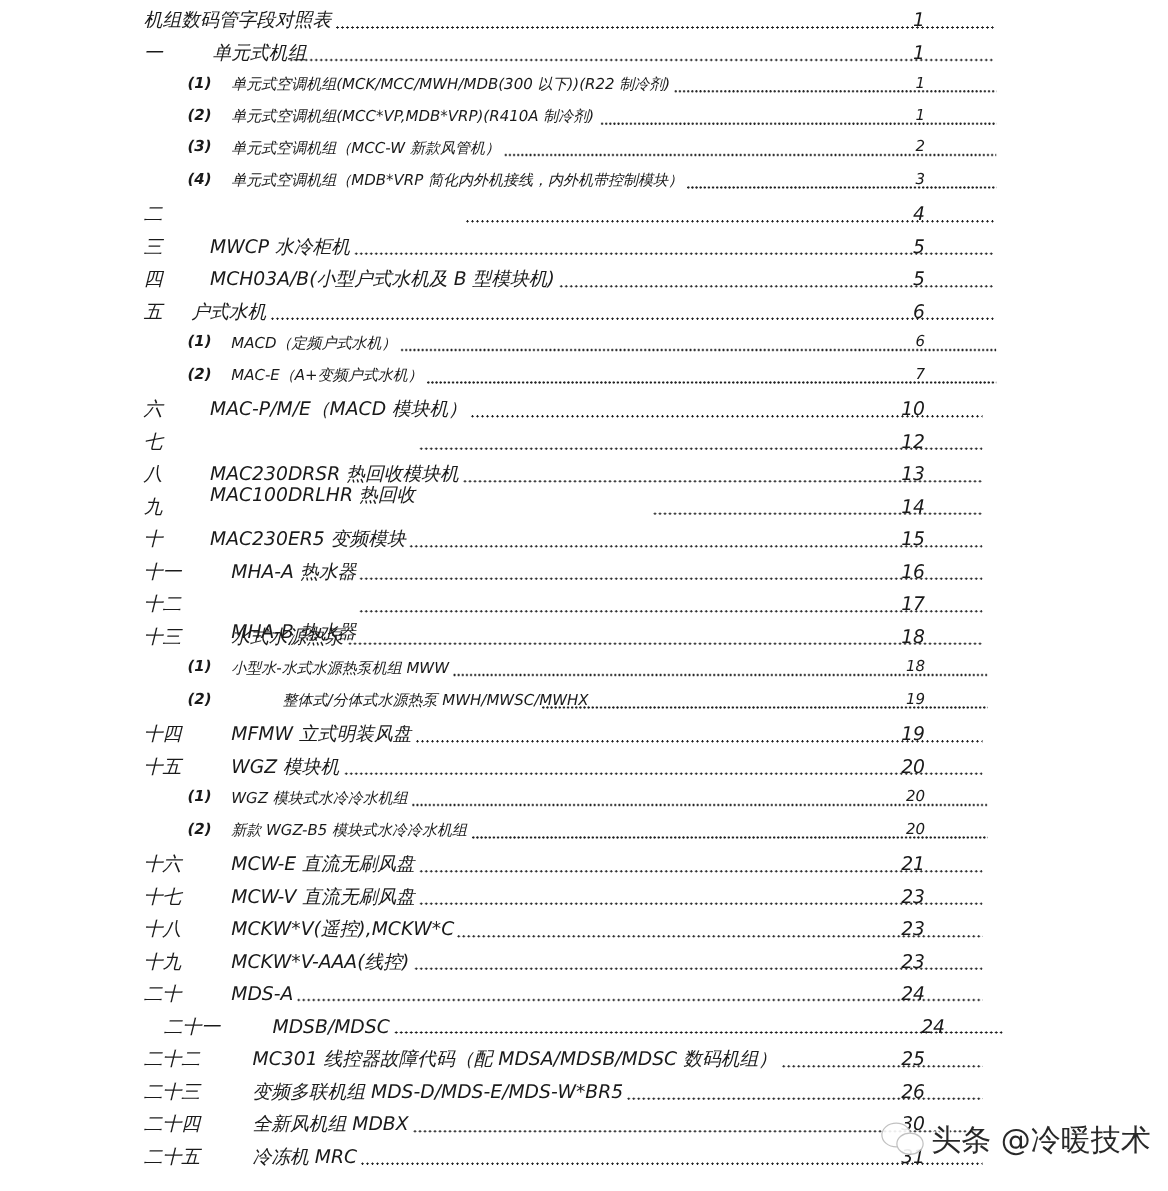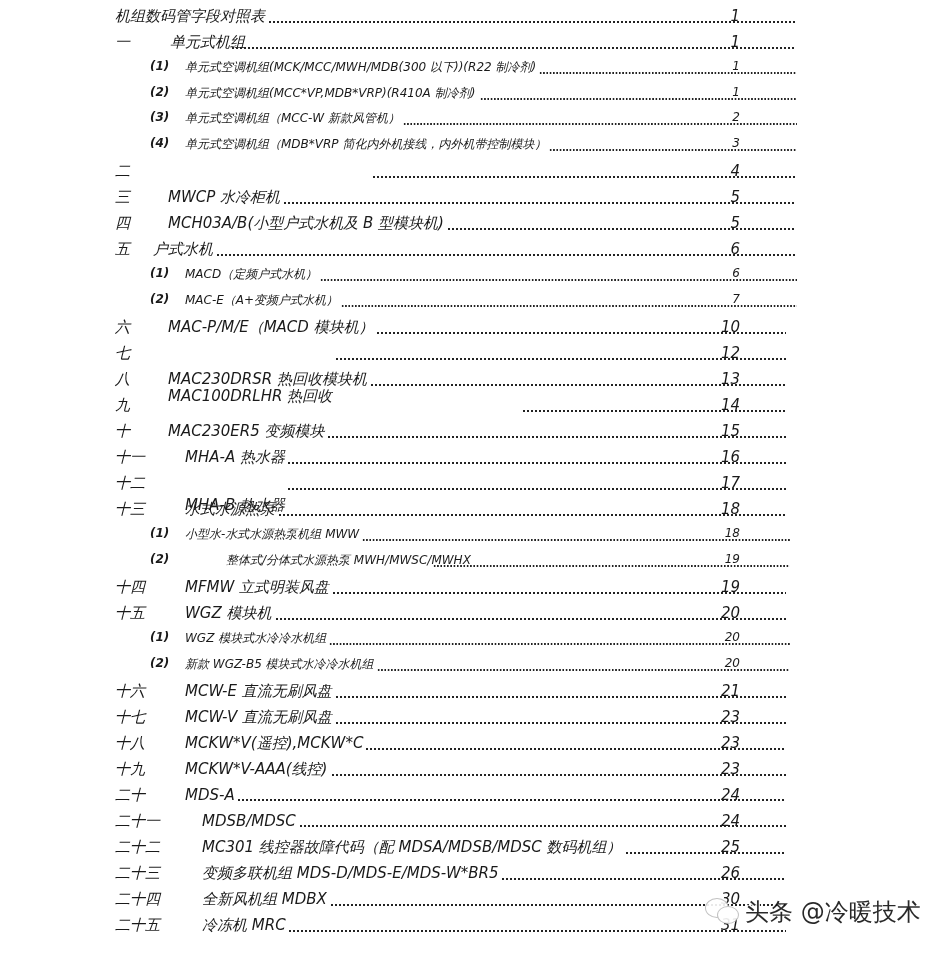--- a/index.html
+++ b/index.html
@@ -225,21 +225,21 @@
       <span class="title" style="left: 172px;">MCKW*V-AAA(线控)</span>
       <span class="leader" style="left: 318px; width: 455px; top: 13.75px;"></span>
       <span class="page">23</span>
     </div>
     <div class="row l1" style="top: 786px;">
       <span class="num">二十</span>
       <span class="title" style="left: 172px;">MDS-A</span>
       <span class="leader" style="left: 224px; width: 549px; top: 12.75px;"></span>
       <span class="page">24</span>
     </div>
-    <div class="row l1" style="top: 812px;">
+    <div class="row l1" style="top: 812px; margin-left: 16px;">
       <span class="num">二十一</span>
       <span class="title" style="left: 189px;">MDSB/MDSC</span>
       <span class="leader" style="left: 286px; width: 487px; top: 12.75px;"></span>
       <span class="page">24</span>
     </div>
     <div class="row l1" style="top: 838px;">
       <span class="num">二十二</span>
       <span class="title" style="left: 189px;">MC301 线控器故障代码（配 MDSA/MDSB/MDSC 数码机组）</span>
       <span class="leader" style="left: 612px; width: 161px; top: 13.75px;"></span>
       <span class="page">25</span>

